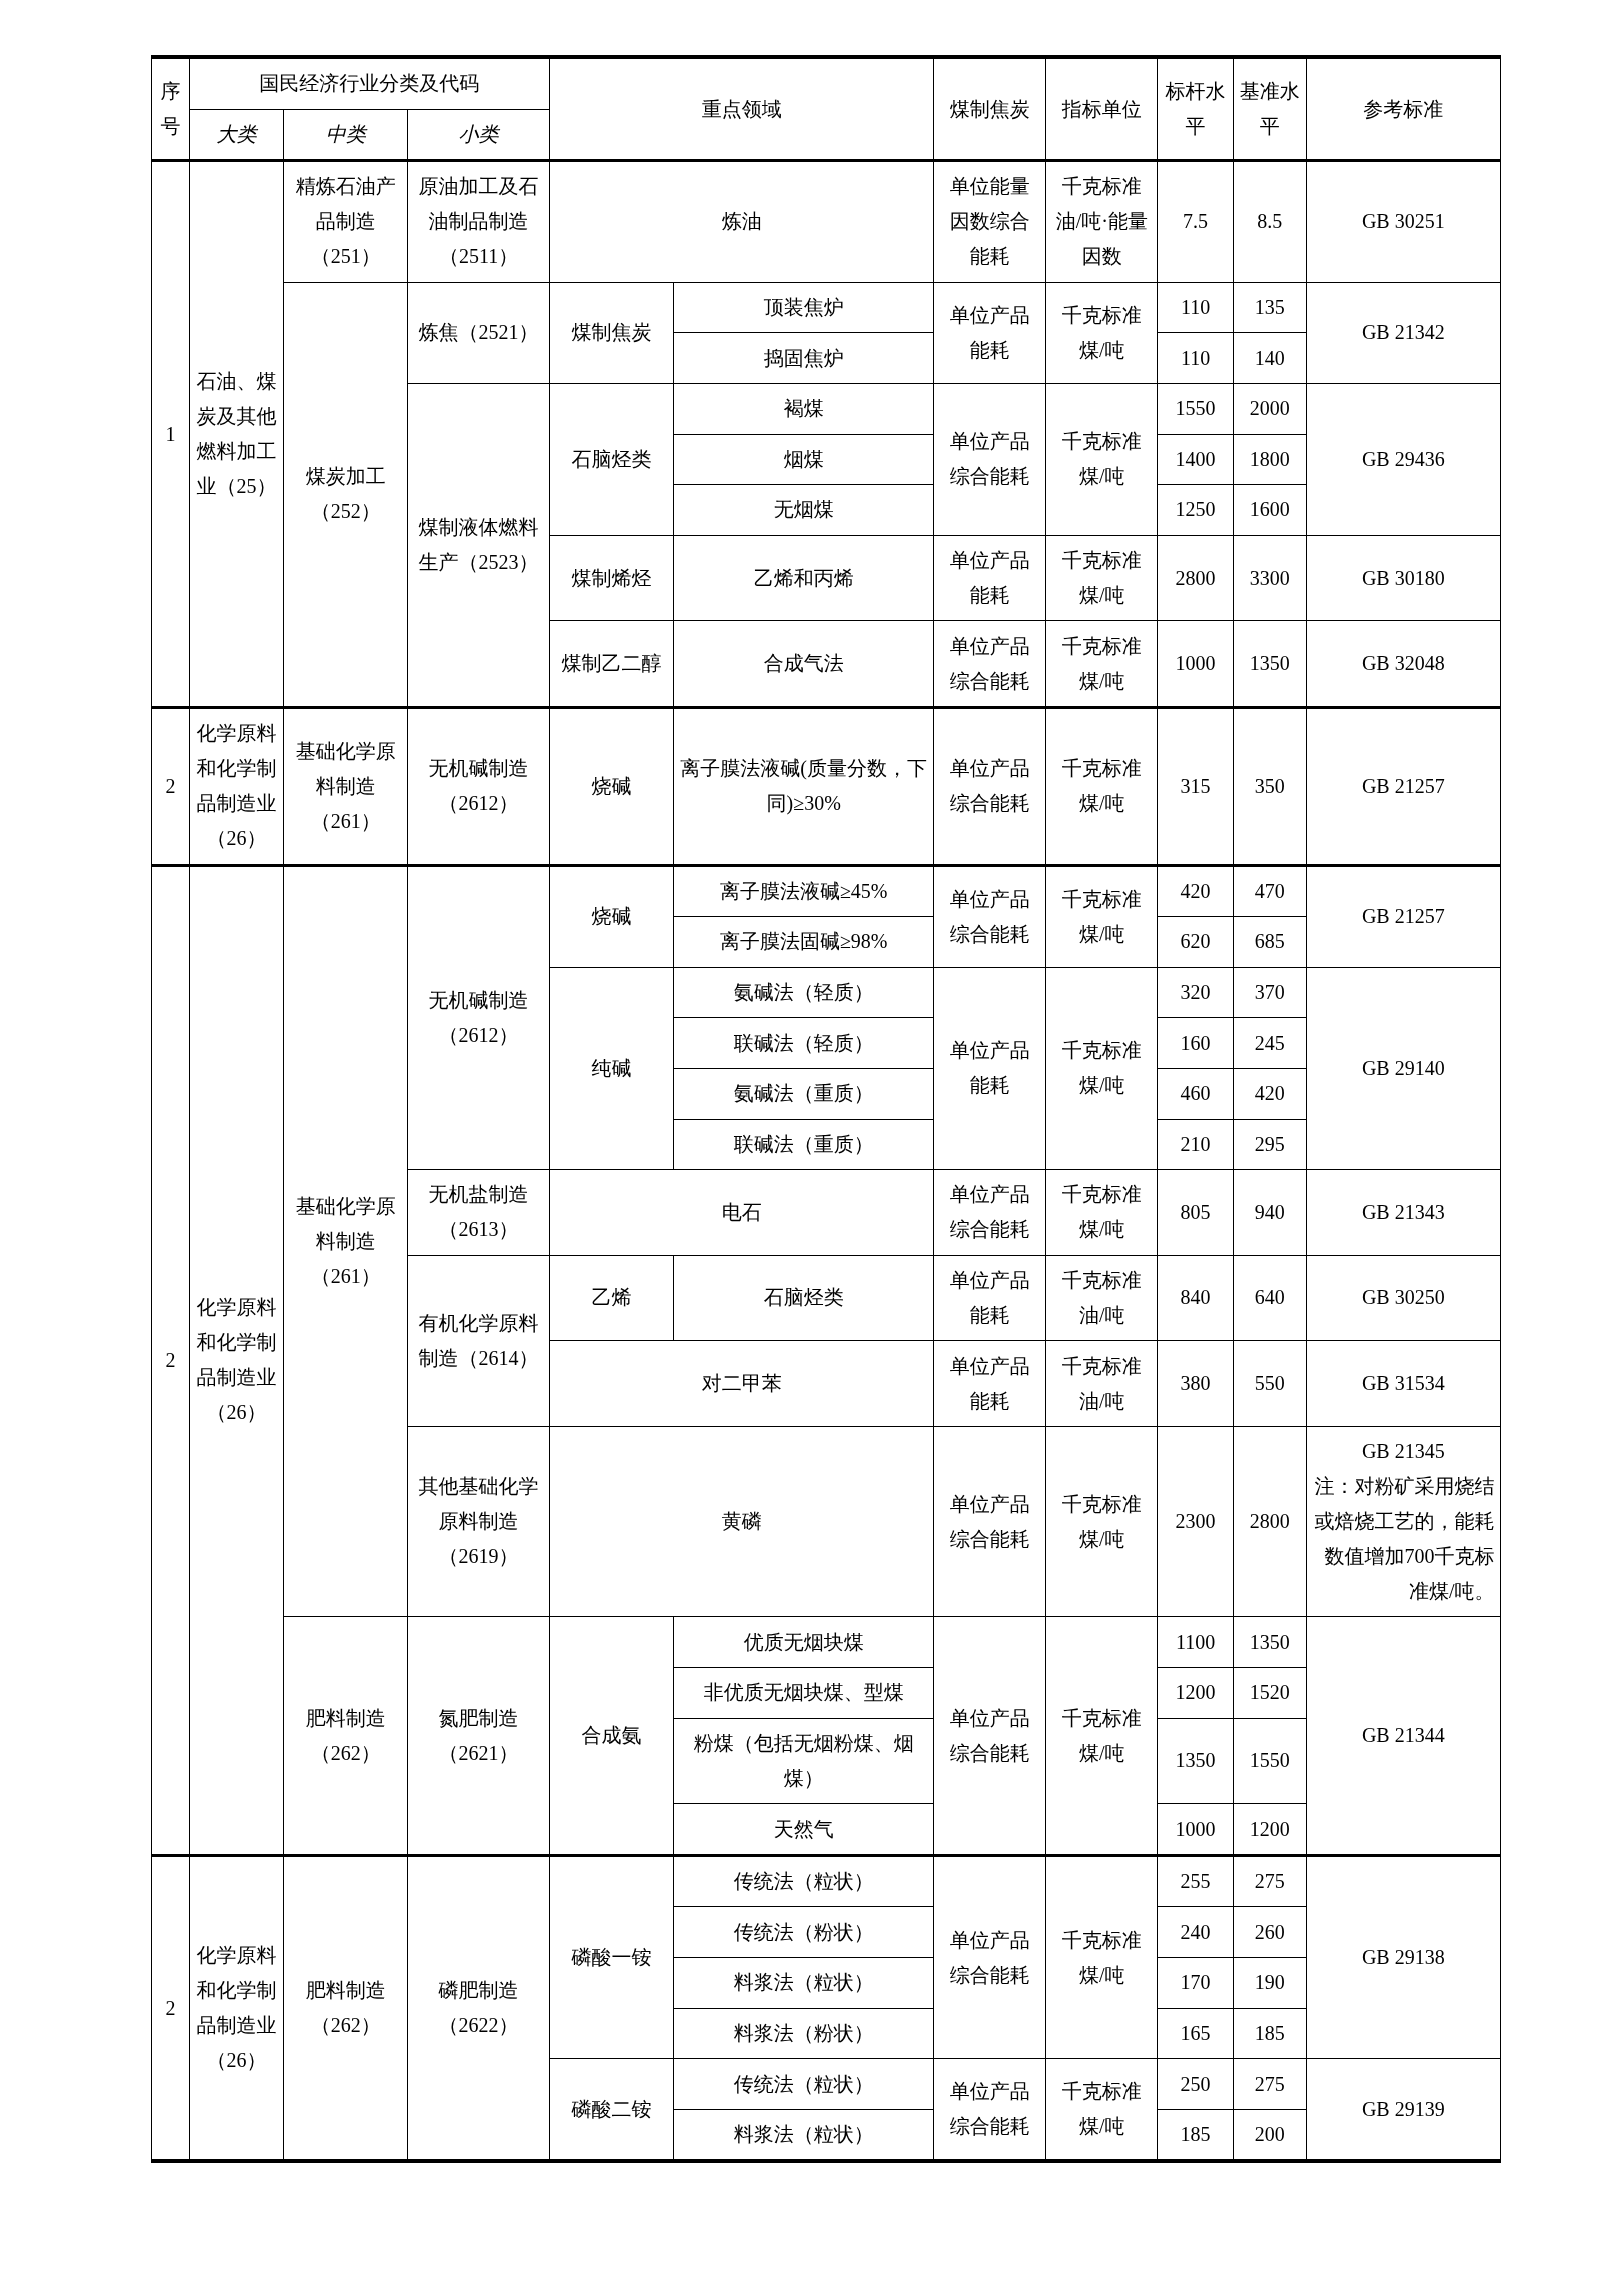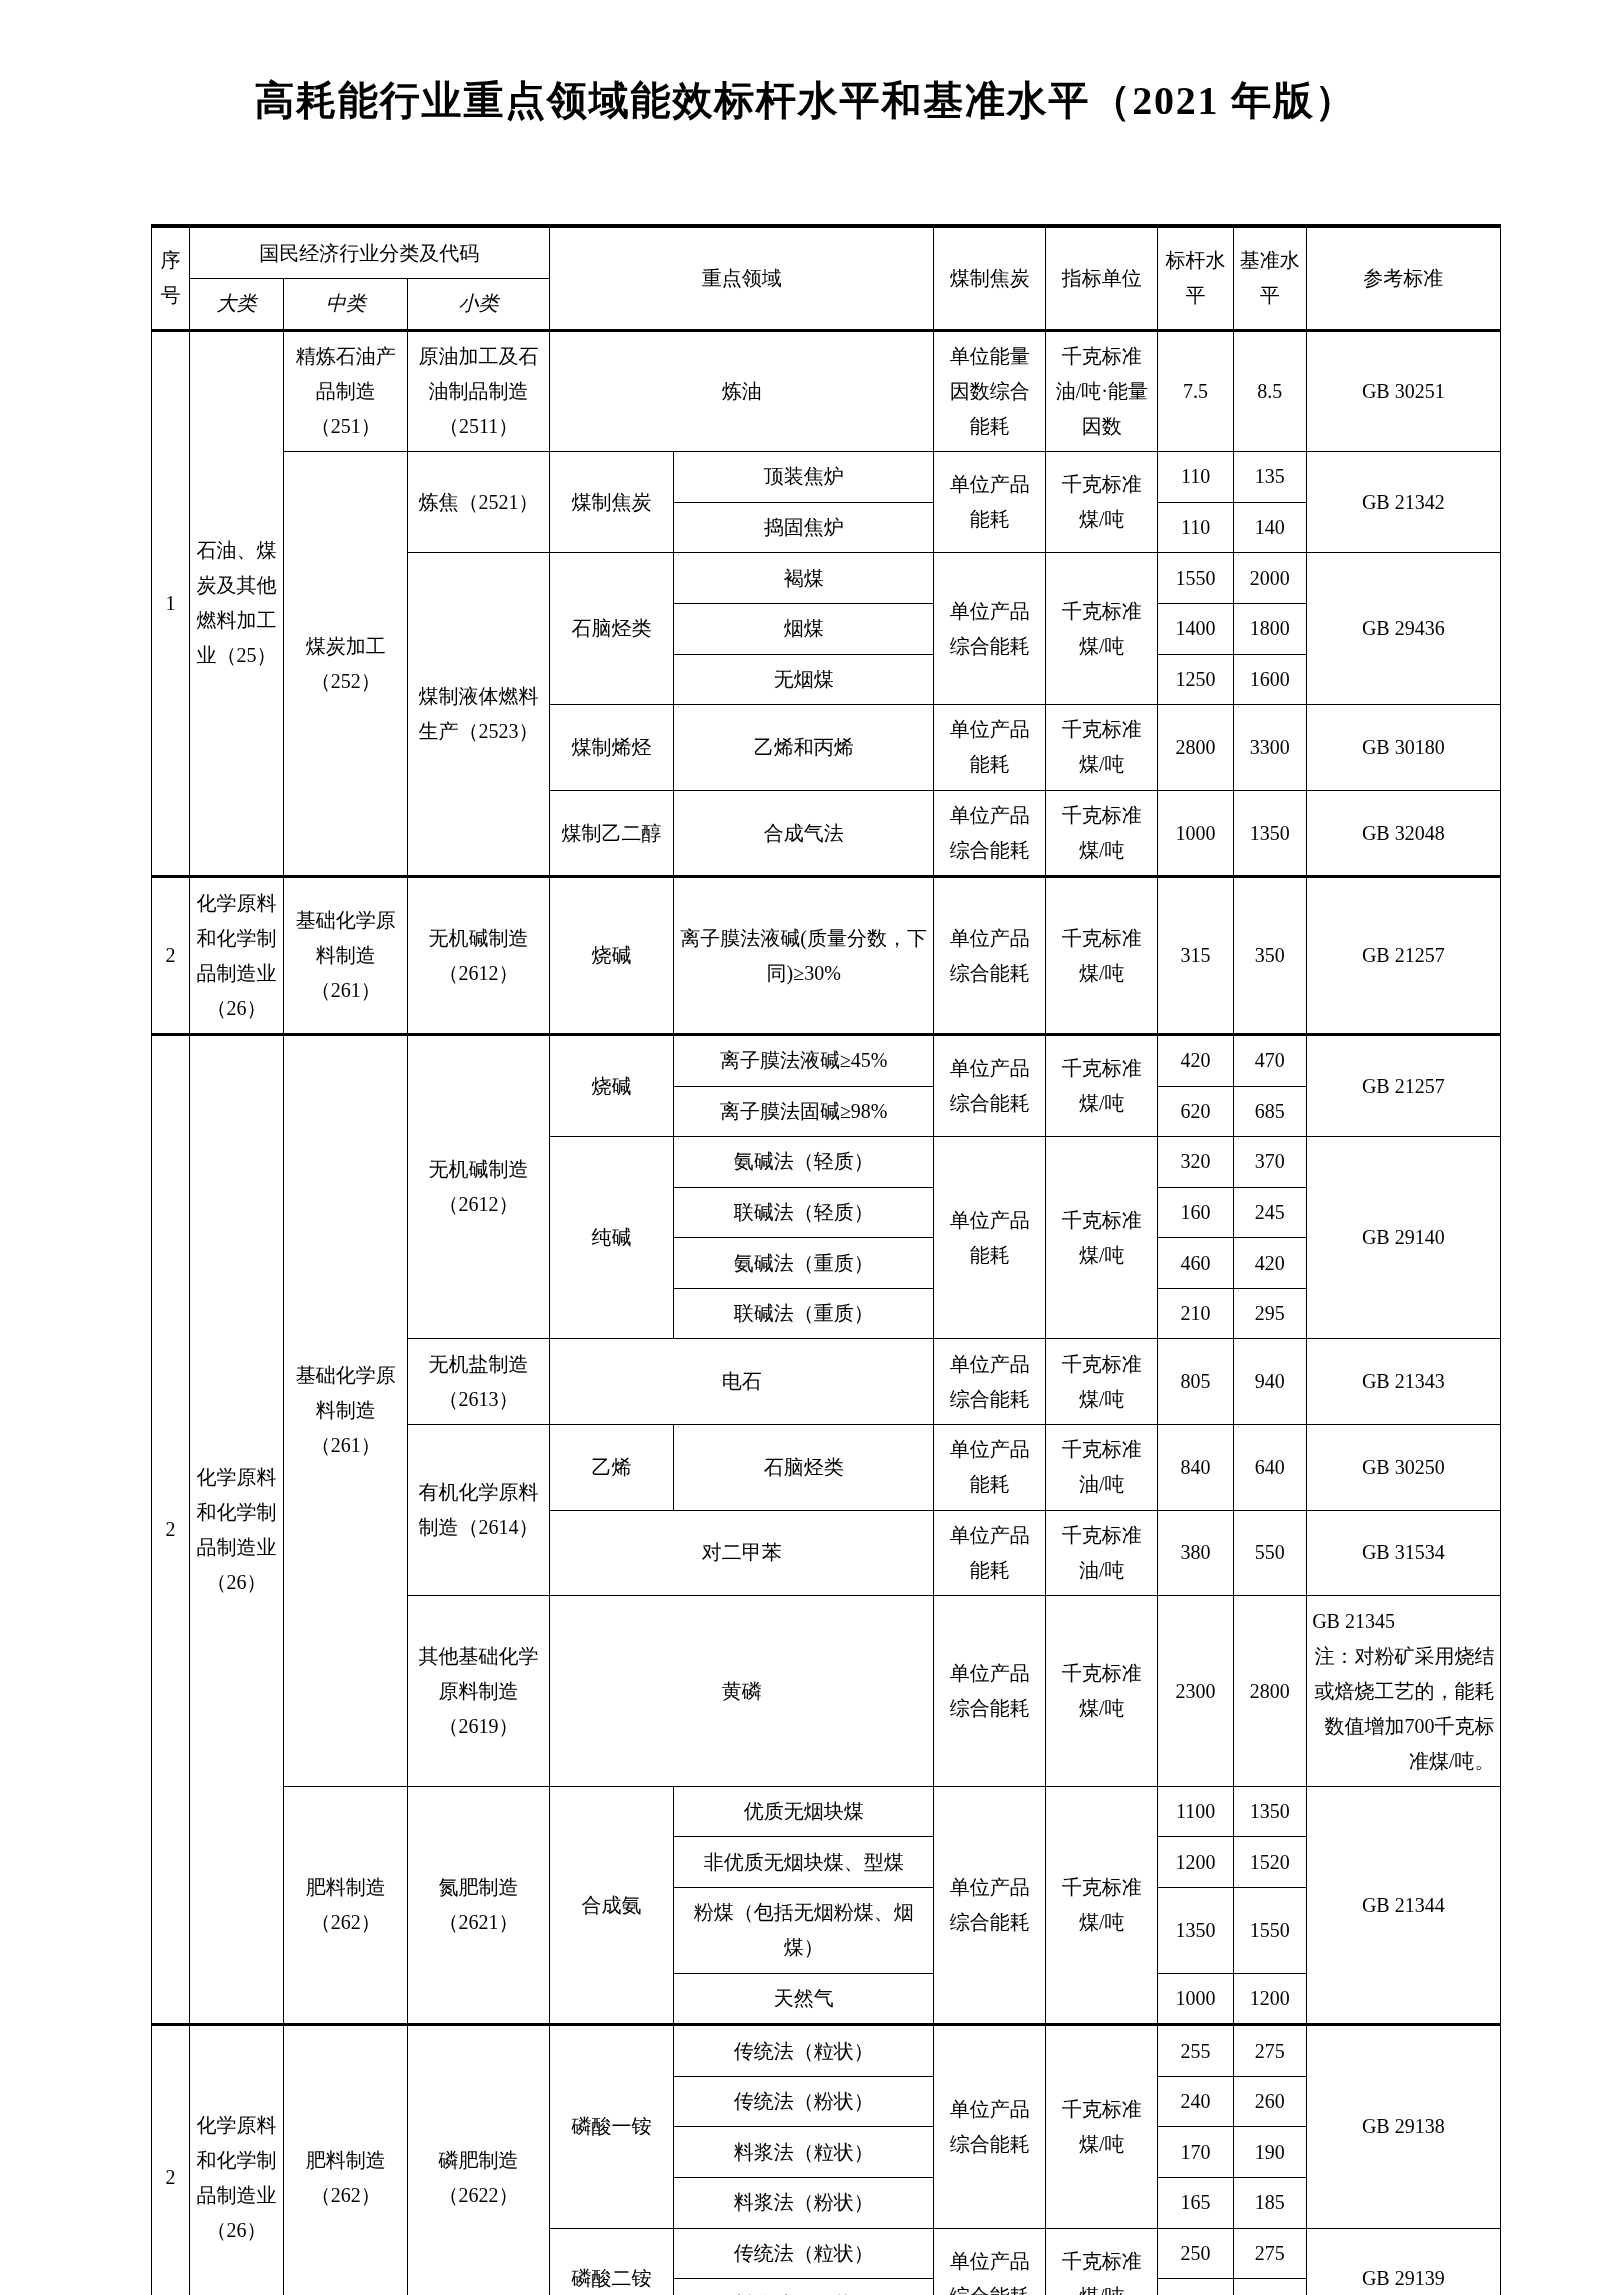--- a/index.html
+++ b/index.html
@@ -35,29 +35,28 @@
     font-size: 20px;
     font-weight: normal;
     line-height: 1.75;
     padding: 7.3px 5.5px;
     word-break: break-word;
   }
   thead th { border-bottom-width: 1.4px; }
   thead tr.hdr-bottom th { border-bottom: 3.7px solid #000; font-style: italic; }
   tbody tr { height: 50px; }
   tbody tr.sec td { border-top: 3.7px solid #000; }
-  td .ref { text-align: left; }
+  td .ref { text-align: center; }
   td .refnote { text-align: right; }
 </style>
 </head>
 <body>
 
 <div class="page">
 
-  <div class="page-title">高耗能行业重点领域能效标杆水平和基准水平（2021 年版）</div>
 
   <table class="benchmark">
     <colgroup>
       <col style="width:2.8%">
       <col style="width:7.0%">
       <col style="width:9.2%">
       <col style="width:10.5%">
       <col style="width:9.2%">
       <col style="width:19.3%">
       <col style="width:8.3%">

